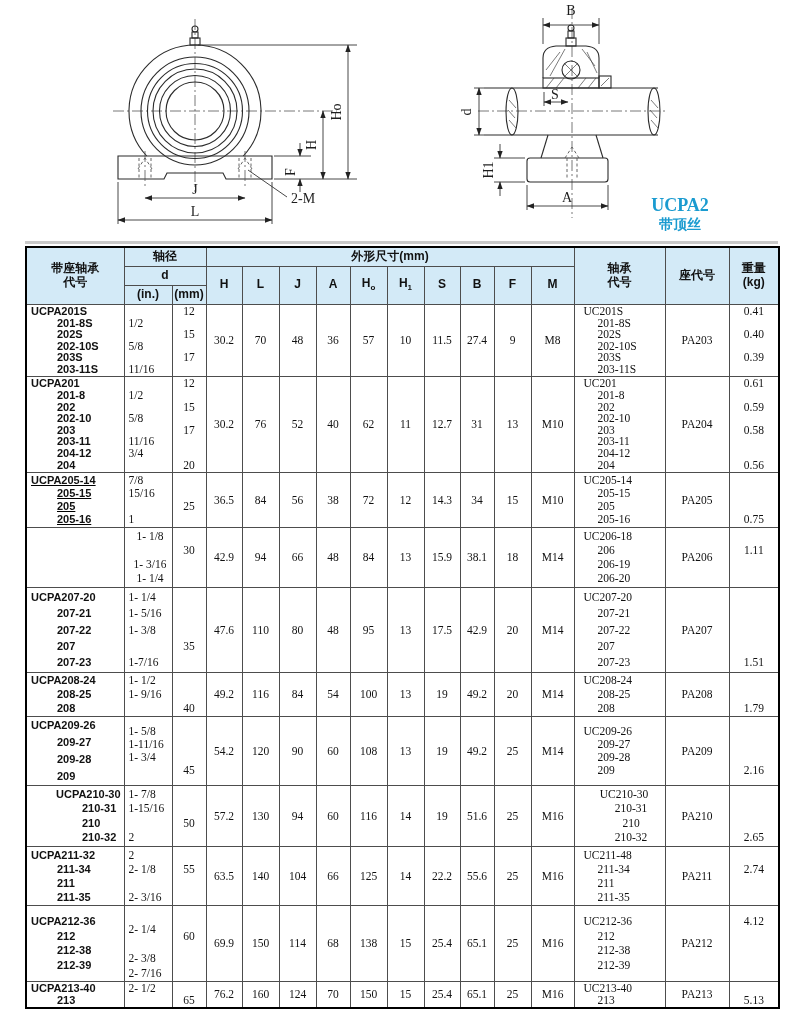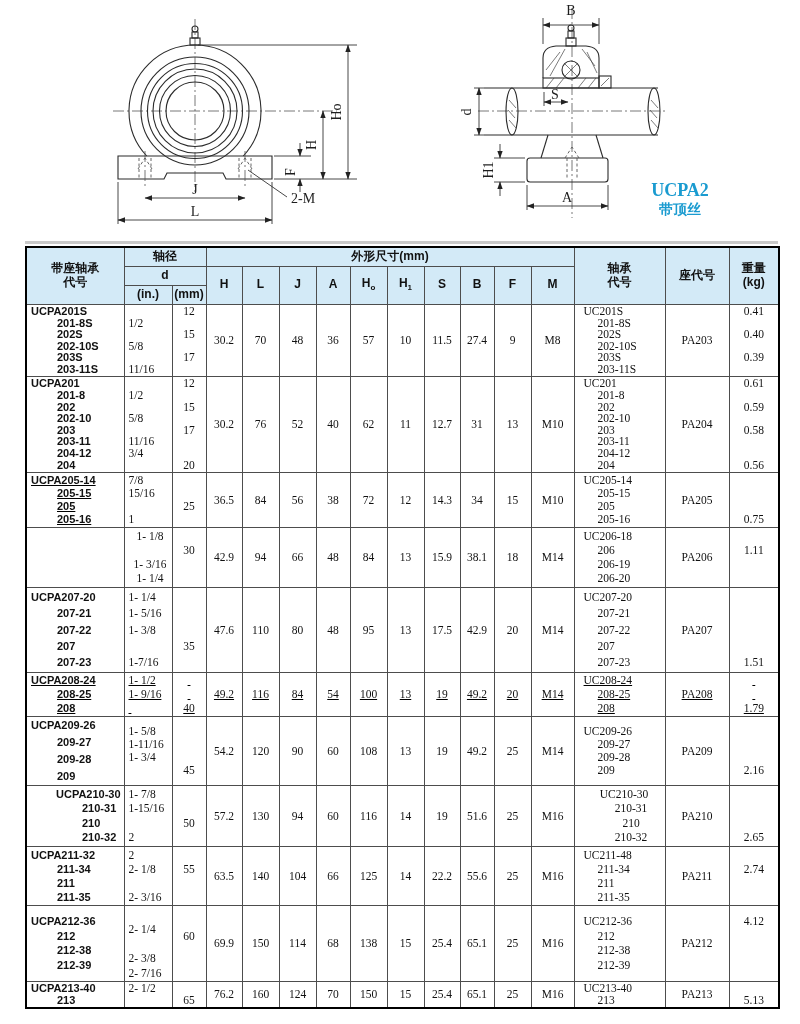--- a/index.html
+++ b/index.html
@@ -8,21 +8,21 @@
   
   #drawings{position:absolute;left:0;top:0;width:800px;height:240px;}
   .svgwrap{position:absolute;}
   svg .s{fill:none;stroke:#2b2b2b;stroke-width:1.1;}
   svg .thin{fill:none;stroke:#333;stroke-width:0.9;}
   svg .cl{fill:none;stroke:#555;stroke-width:0.8;stroke-dasharray:11 3 2 3;}
   svg .hid{fill:none;stroke:#555;stroke-width:0.9;stroke-dasharray:3 2.5;}
   svg .h{stroke:#444;stroke-width:0.7;}
   svg text{font-family:"Liberation Serif",serif;font-size:14px;fill:#1d1d1d;}
   #series-label{position:absolute;left:630,top:192px;}
-  #series-label{left:630px;top:180px;width:100px;text-align:center;line-height:1.15;}
+  #series-label{left:630px;top:195px;width:100px;text-align:center;line-height:1.15;}
   #series-label .l1{font:bold 18px "Liberation Serif",serif;}
   #series-label .l2{font:bold 14px "Liberation Sans",sans-serif;}
   #top-rule{position:absolute;left:25px;top:241px;width:753px;height:3px;background:#c9c9c9;}
   
   #spec-table{position:absolute;left:25px;top:246px;width:753px;border-collapse:collapse;
               table-layout:fixed;border:2px solid #000;}
   #spec-table th,#spec-table td{border:1px solid #4d4d4d;padding:0;overflow:hidden;}
   #spec-table th{background:#d3eaf7;font:bold 12px "Liberation Sans",sans-serif;color:#111;
                  text-align:center;line-height:1.15;}
   #spec-table th sub,#spec-table td sub{font-size:8px;}
@@ -537,21 +537,21 @@
         <td>
           <div class="stack" style="height: 82px;">
             <div class="ln mid">&nbsp;</div>
             <div class="ln mid sub">&nbsp;</div>
             <div class="ln mid sub">&nbsp;</div>
             <div class="ln mid sub">&nbsp;</div>
             <div class="ln mid sub">1.51</div>
           </div>
         </td>
       </tr>
-      <tr style="height: 44px; text-decoration: underline;">
+      <tr style="height: 44px;">
         <td>
           <div class="stack" style="height: 41px;">
             <div class="ln code">UCPA208-24</div>
             <div class="ln code sub">208-25</div>
             <div class="ln code sub">208</div>
           </div>
         </td>
         <td>
           <div class="stack" style="height: 41px;">
             <div class="ln in">1- 1/2</div>

